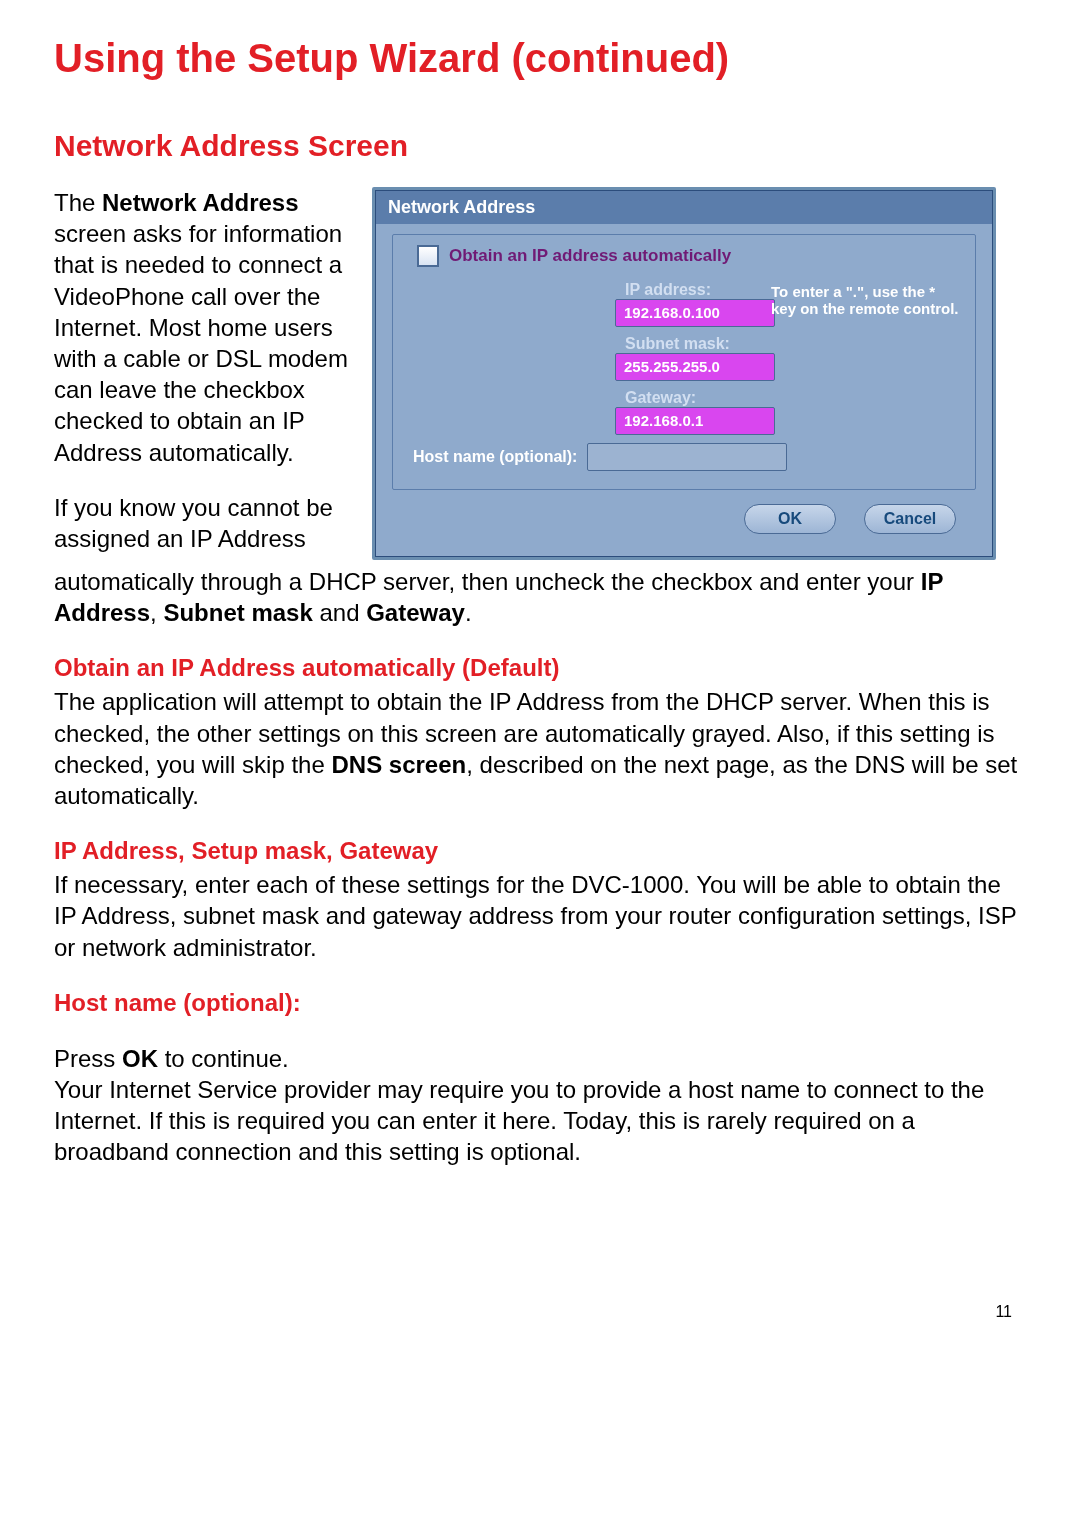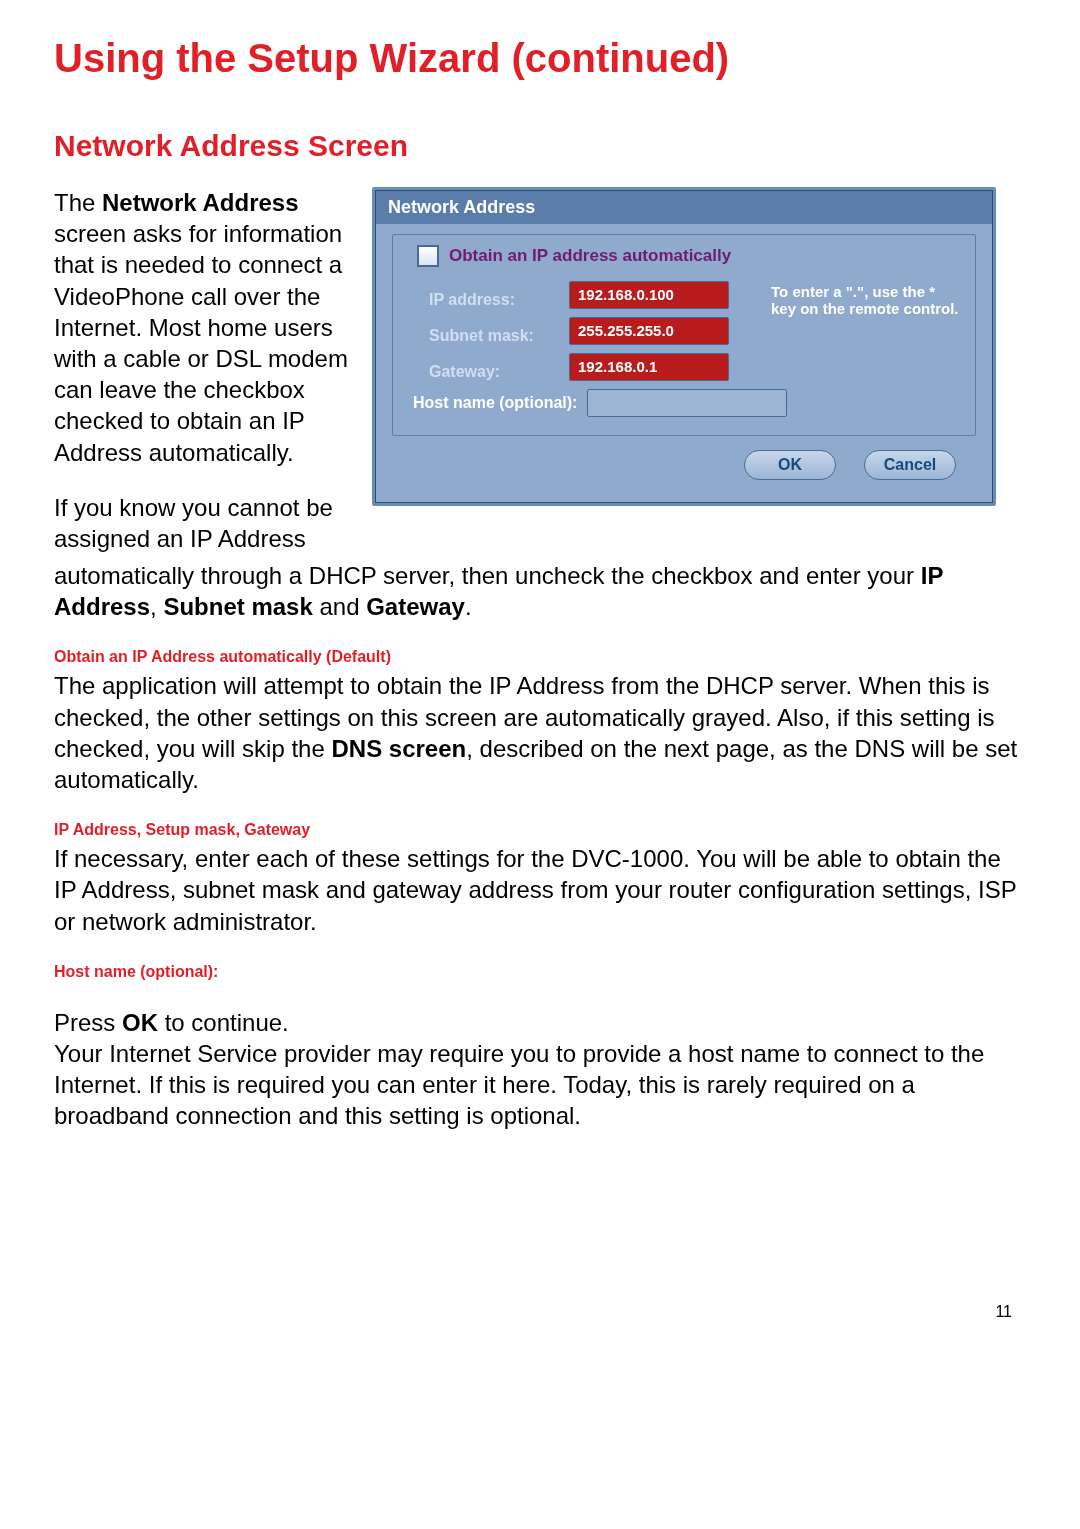--- a/index.html
+++ b/index.html
@@ -1,38 +1,38 @@
 <!DOCTYPE html>
 <html><head>
 <meta charset="utf-8">
 <style>
   * { box-sizing: border-box; margin: 0; padding: 0; }
   html, body { width: 1080px; height: 1529px; background: #fff; font-family: Arial, Helvetica, sans-serif; color: #000; }
   .page { padding: 36px 54px 0 54px; position: relative; height: 100%; }
   .main-title { color: #e21f26; font-size: 40px; font-weight: bold; margin-bottom: 48px; font-family: Arial, Helvetica, sans-serif; }
   .section-heading { color: #e21f26; font-size: 30px; font-weight: bold; margin-bottom: 24px; }
   .body-text { font-size: 24px; line-height: 1.3; }
-  .sub-heading { color: #e21f26; font-size: 16px; font-weight: bold; margin-top: 26px; margin-bottom: 4px; }
+  .sub-heading { color: #e21f26; font-size: 24px; font-weight: bold; margin-top: 26px; margin-bottom: 4px; }
   .page-number { position: absolute; right: 68px; bottom: 208px; font-size: 16px; }
 
   .content-row { display: flex; gap: 18px; align-items: flex-start; }
   .left-col { width: 300px; flex: none; }
 
   
   .dialog-shadow { border: 3px solid #6a8eb0; border-radius: 2px; }
   .dialog { width: 618px; background: #8faacc; border: 1px solid #2c4d7c; font-family: Verdana, Arial, sans-serif; }
   .dialog-title { background: #5b7dab; color: #fff; font-weight: bold; font-size: 18px; padding: 6px 12px; }
   .dialog-body { padding: 10px 16px 16px 16px; color: #fff; }
   .dialog-inner { border: 1px solid #5b7dab; border-radius: 2px; padding: 10px 14px 18px 14px; position: relative; }
   .chk-row { display: flex; align-items: center; gap: 10px; margin-bottom: 14px; margin-left: 10px; }
   .chk { width: 22px; height: 22px; border: 2px solid #4a6a95; background: linear-gradient(#fff, #d9e4f3); display: inline-block; }
   .chk-label { color: #701a75; font-weight: bold; font-size: 17px; }
-  .field-row { display: flex; align-items: flex-end; margin: 8px 0 8px 22px; }
+  .field-row { display: flex; align-items: center; margin: 8px 0 8px 22px; flex-direction: column; }
   .field-label { color: #d2dff1; font-weight: bold; font-size: 16px; width: 140px; }
-  .field-input { width: 160px; height: 28px; border: 1px solid #4a6a95; background: #b91c1c; color: #fff; font-weight: bold; font-size: 15px; padding: 4px 8px; line-height: 18px; border-radius: 2px; }
+  .field-input { width: 160px; height: 28px; border: 1px solid #4a6a95; background: #d946ef; color: #fff; font-weight: bold; font-size: 15px; padding: 4px 8px; line-height: 18px; border-radius: 2px; }
   .hint { position: absolute; right: 14px; top: 48px; width: 190px; color: #fff; font-weight: bold; font-size: 15px; line-height: 1.15; }
   .host-row { display: flex; align-items: center; margin: 8px 0 0 6px; gap: 10px; }
   .host-label { color: #fff; font-weight: bold; font-size: 16px; }
   .host-input { width: 200px; height: 28px; border: 1px solid #4a6a95; background: #9cb3d1; border-radius: 2px; }
   .dlg-buttons { display: flex; justify-content: flex-end; gap: 28px; padding: 14px 20px 6px 0; }
   .pill { min-width: 92px; height: 30px; border-radius: 15px; background: linear-gradient(#c7d6ea, #9db5d5); border: 1px solid #4a6a95; color: #174a7c; font-weight: bold; font-size: 16px; display: flex; align-items: center; justify-content: center; padding: 0 18px; }
 </style>
 </head>
 <body>
 

